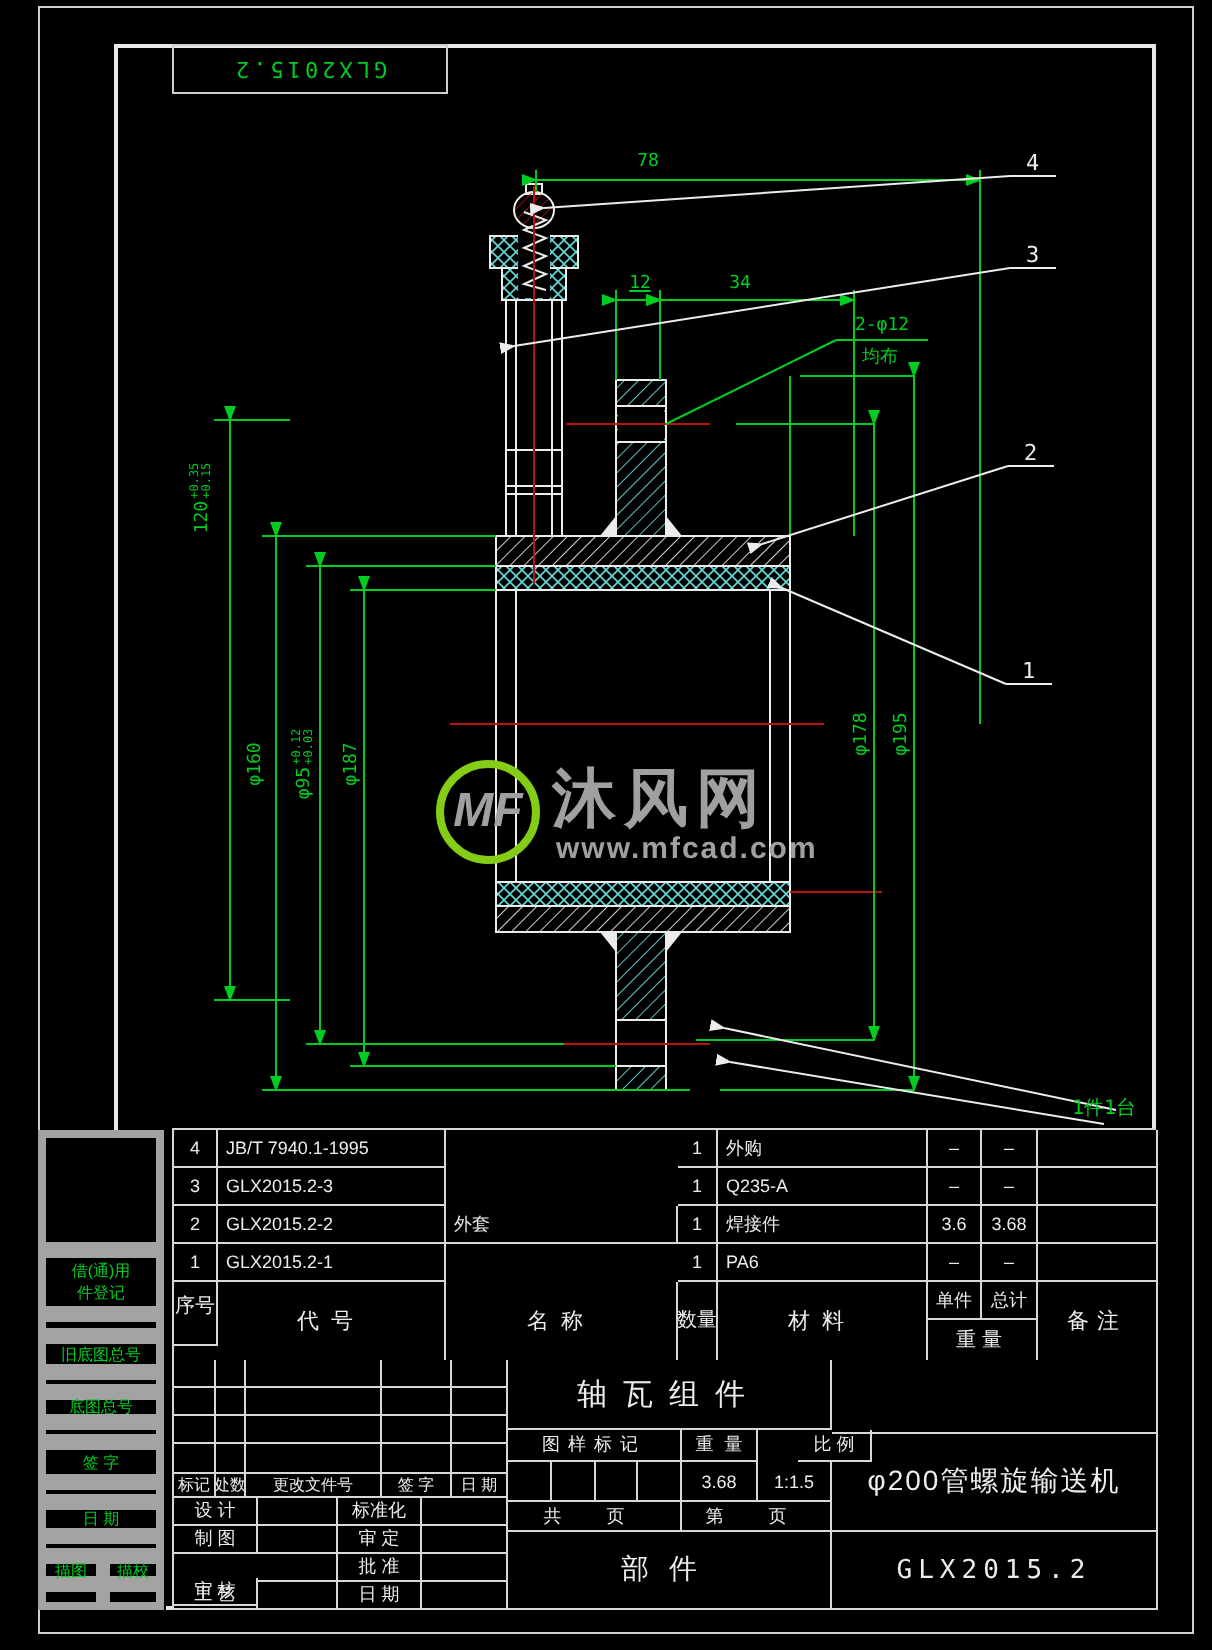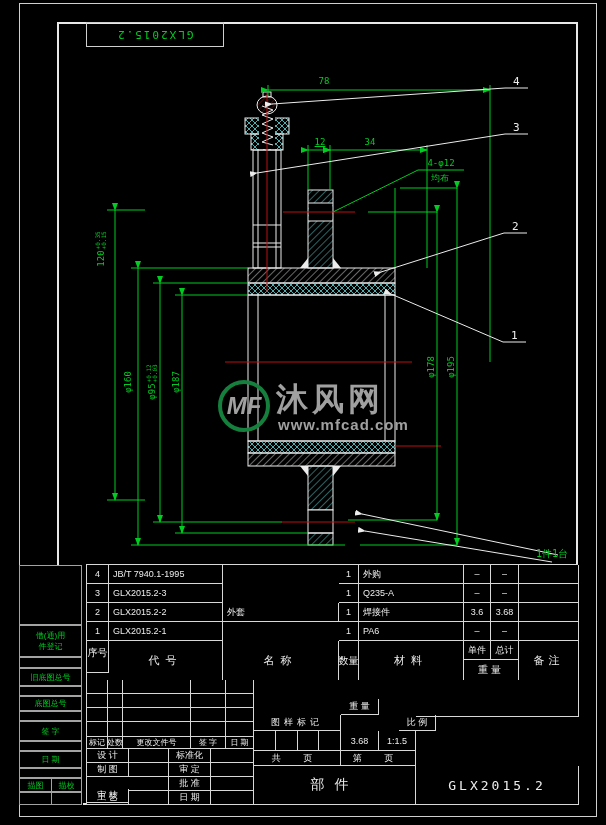--- a/index.html
+++ b/index.html
@@ -14,21 +14,21 @@
         white-space:nowrap;text-align:center;}
   .dimv{position:absolute;font-size:9px;color:#00cc22;font-family:"DejaVu Sans Mono",monospace;
         white-space:nowrap;transform:translate(-50%,-50%) rotate(-90deg);}
   .tol{display:inline-flex;flex-direction:column;font-size:6px;line-height:6px;vertical-align:middle;margin-left:1px;}
   .tol i{font-style:normal;}
   
   .cell{position:absolute;box-sizing:border-box;border-right:1px solid #d8d8d8;border-bottom:1px solid #d8d8d8;
         color:#ececec;font-size:9px;display:flex;align-items:center;justify-content:center;
         white-space:nowrap;overflow:hidden;}
   .cell.l{justify-content:flex-start;padding-left:4px;}
-  .gcell{position:absolute;box-sizing:border-box;border:1px solid #a3a3a3;color:#00cc22;
+  .gcell{position:absolute;box-sizing:border-box;border:4px solid #a3a3a3;color:#00cc22;
          font-size:8px;display:flex;align-items:center;justify-content:center;text-align:right;
          white-space:nowrap;}
   .wm{color:#a0a0a0;}
   svg text{font-family:"DejaVu Sans Mono",monospace;}
 </style>
 </head>
 <body>
 
 <div id="canvas">
 
@@ -164,42 +164,42 @@
       <text x="513" y="85">4</text>
       <text x="513" y="131">3</text>
       <text x="512" y="230">2</text>
       <text x="511" y="339">1</text>
     </g>
   </svg>
 
   <div class="dimh" style="left:312px;top:76px;width:24px;">78</div>
   <div class="dimh" style="left:308px;top:137px;width:24px;text-decoration:underline;">12</div>
   <div class="dimh" style="left:358px;top:137px;width:24px;">34</div>
-  <div class="dimh" style="left:418px;top:158px;width:46px;">4-φ12</div>
+  <div class="dimh" style="left:418px;top:158px;width:46px;">2-φ12</div>
   <div class="dimh" style="left:424px;top:172px;width:32px;">均布</div>
 
   <div class="dimv" style="left:101px;top:249px;">
     <span>120</span><span class="tol">
         <i>+0.35</i>
         <i>+0.15</i>
       </span>
   </div>
   <div class="dimv" style="left:128px;top:382px;">φ160</div>
   <div class="dimv" style="left:152px;top:382px;">
     <span>φ95</span><span class="tol">
         <i>+0.12</i>
         <i>+0.03</i>
       </span>
   </div>
   <div class="dimv" style="left:176px;top:382px;">φ187</div>
   <div class="dimv" style="left:431px;top:367px;">φ178</div>
   <div class="dimv" style="left:451px;top:367px;">φ195</div>
 
   <div class="abs" style="left:218px;top:378px;width:200px;height:60px;">
-    <div class="abs wm" style="left:0;top:2px;width:52px;height:52px;border:4px solid #15803d;border-radius:50%;
+    <div class="abs wm" style="left:0;top:2px;width:52px;height:52px;border:4px solid #84cc16;border-radius:50%;
                 display:flex;align-items:center;justify-content:center;font-weight:bold;font-size:24px;font-style:italic;">
         <span>MF</span>
       </div>
     <div class="abs wm" style="left:58px;top:0px;font-size:32px;font-weight:bold;letter-spacing:4px;">沐风网</div>
     <div class="abs wm" style="left:60px;top:38px;font-size:15px;font-weight:bold;letter-spacing:1px;">www.mfcad.com</div>
   </div>
 
   <div class="abs g" style="left:536px;top:547px;font-size:10px;">1件1台</div>
 
   <div class="abs" style="left:19px;top:565px;width:64px;height:240px;background:#000;">
@@ -308,30 +308,32 @@
     <div class="cell" style="left:124px;top:83px;width:43px;height:14px;"></div>
     <div class="cell" style="left:0;top:97px;width:42px;height:14px;font-size:9px;margin-top:12px;">审 核</div>
     <div class="cell" style="left:42px;top:97px;width:40px;height:14px;"></div>
     <div class="cell" style="left:82px;top:97px;width:42px;height:14px;font-size:9px;">批 准</div>
     <div class="cell" style="left:124px;top:97px;width:43px;height:14px;"></div>
     <div class="cell" style="left:0;top:111px;width:42px;height:14px;font-size:9px;">工 艺</div>
     <div class="cell" style="left:42px;top:111px;width:40px;height:14px;"></div>
     <div class="cell" style="left:82px;top:111px;width:42px;height:14px;font-size:9px;">日 期</div>
     <div class="cell" style="left:124px;top:111px;width:43px;height:14px;"></div>
 
+    <div class="cell" style="left:167px;top:0;width:162px;height:35px;font-size:15px;letter-spacing:8px;">轴瓦组件</div>
     <div class="cell" style="left:167px;top:35px;width:87px;height:16px;font-size:9px;letter-spacing:4px;">图样标记</div>
-    <div class="cell" style="left:254px;top:19px;width:38px;height:16px;font-size:9px;">重 量</div>
+    <div class="cell" style="left:254px;top:35px;width:38px;height:16px;font-size:9px;font-family:Liberation Mono, monospace;">重 量</div>
     <div class="cell" style="left:292px;top:35px;width:37px;height:16px;font-size:9px;margin-left:20px;">比 例</div>
     <div class="cell" style="left:167px;top:51px;width:22px;height:20px;"></div>
     <div class="cell" style="left:189px;top:51px;width:22px;height:20px;"></div>
     <div class="cell" style="left:211px;top:51px;width:21px;height:20px;"></div>
     <div class="cell" style="left:232px;top:51px;width:22px;height:20px;"></div>
     <div class="cell" style="left:254px;top:51px;width:38px;height:20px;">3.68</div>
     <div class="cell" style="left:292px;top:51px;width:37px;height:20px;">1:1.5</div>
     <div class="cell" style="left:167px;top:71px;width:87px;height:15px;font-size:9px;letter-spacing:10px;">共 页</div>
     <div class="cell" style="left:254px;top:71px;width:75px;height:15px;font-size:9px;letter-spacing:10px;">第 页</div>
     <div class="cell" style="left:167px;top:86px;width:162px;height:39px;font-size:14px;letter-spacing:10px;">部件</div>
 
     <div class="cell" style="left:329px;top:0;width:163px;height:37px;"></div>
+    <div class="cell" style="left:329px;top:37px;width:163px;height:49px;font-size:14px;letter-spacing:1px;">φ200管螺旋输送机</div>
     <div class="cell" style="left:329px;top:86px;width:163px;height:39px;font-size:13px;letter-spacing:3px;font-family:'DejaVu Sans Mono',monospace;">GLX2015.2</div>
   </div>
 
 </div>
 
 </body></html>

